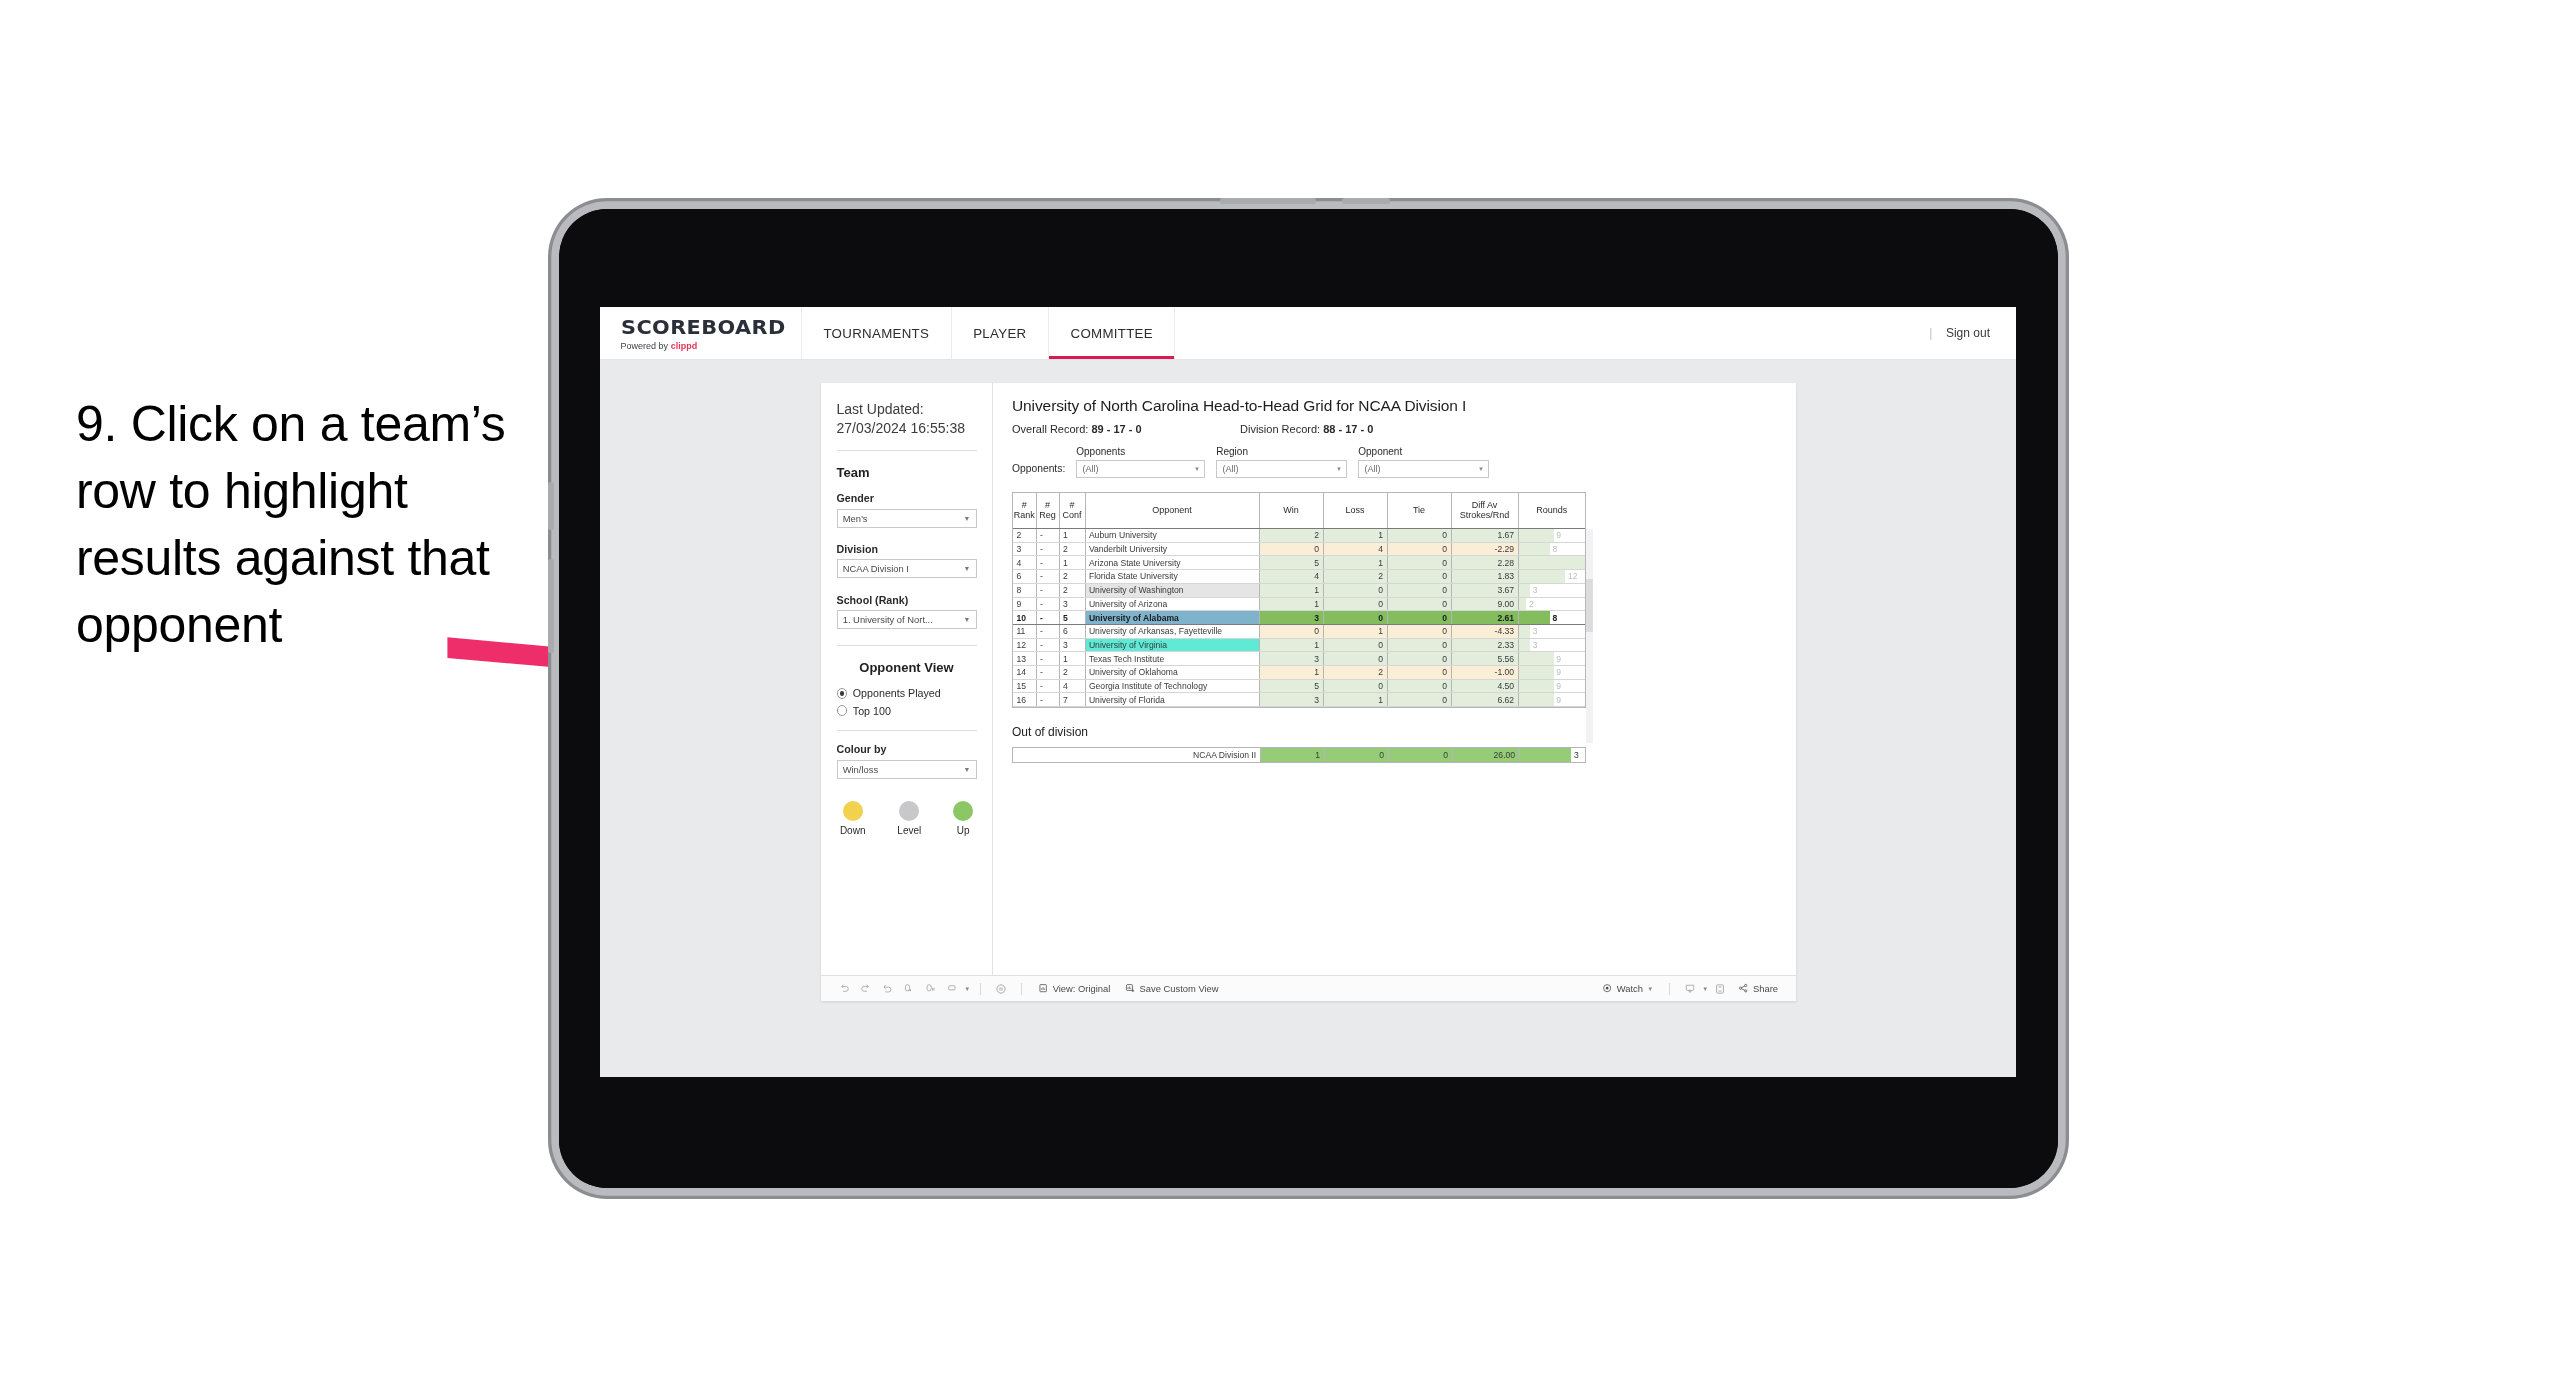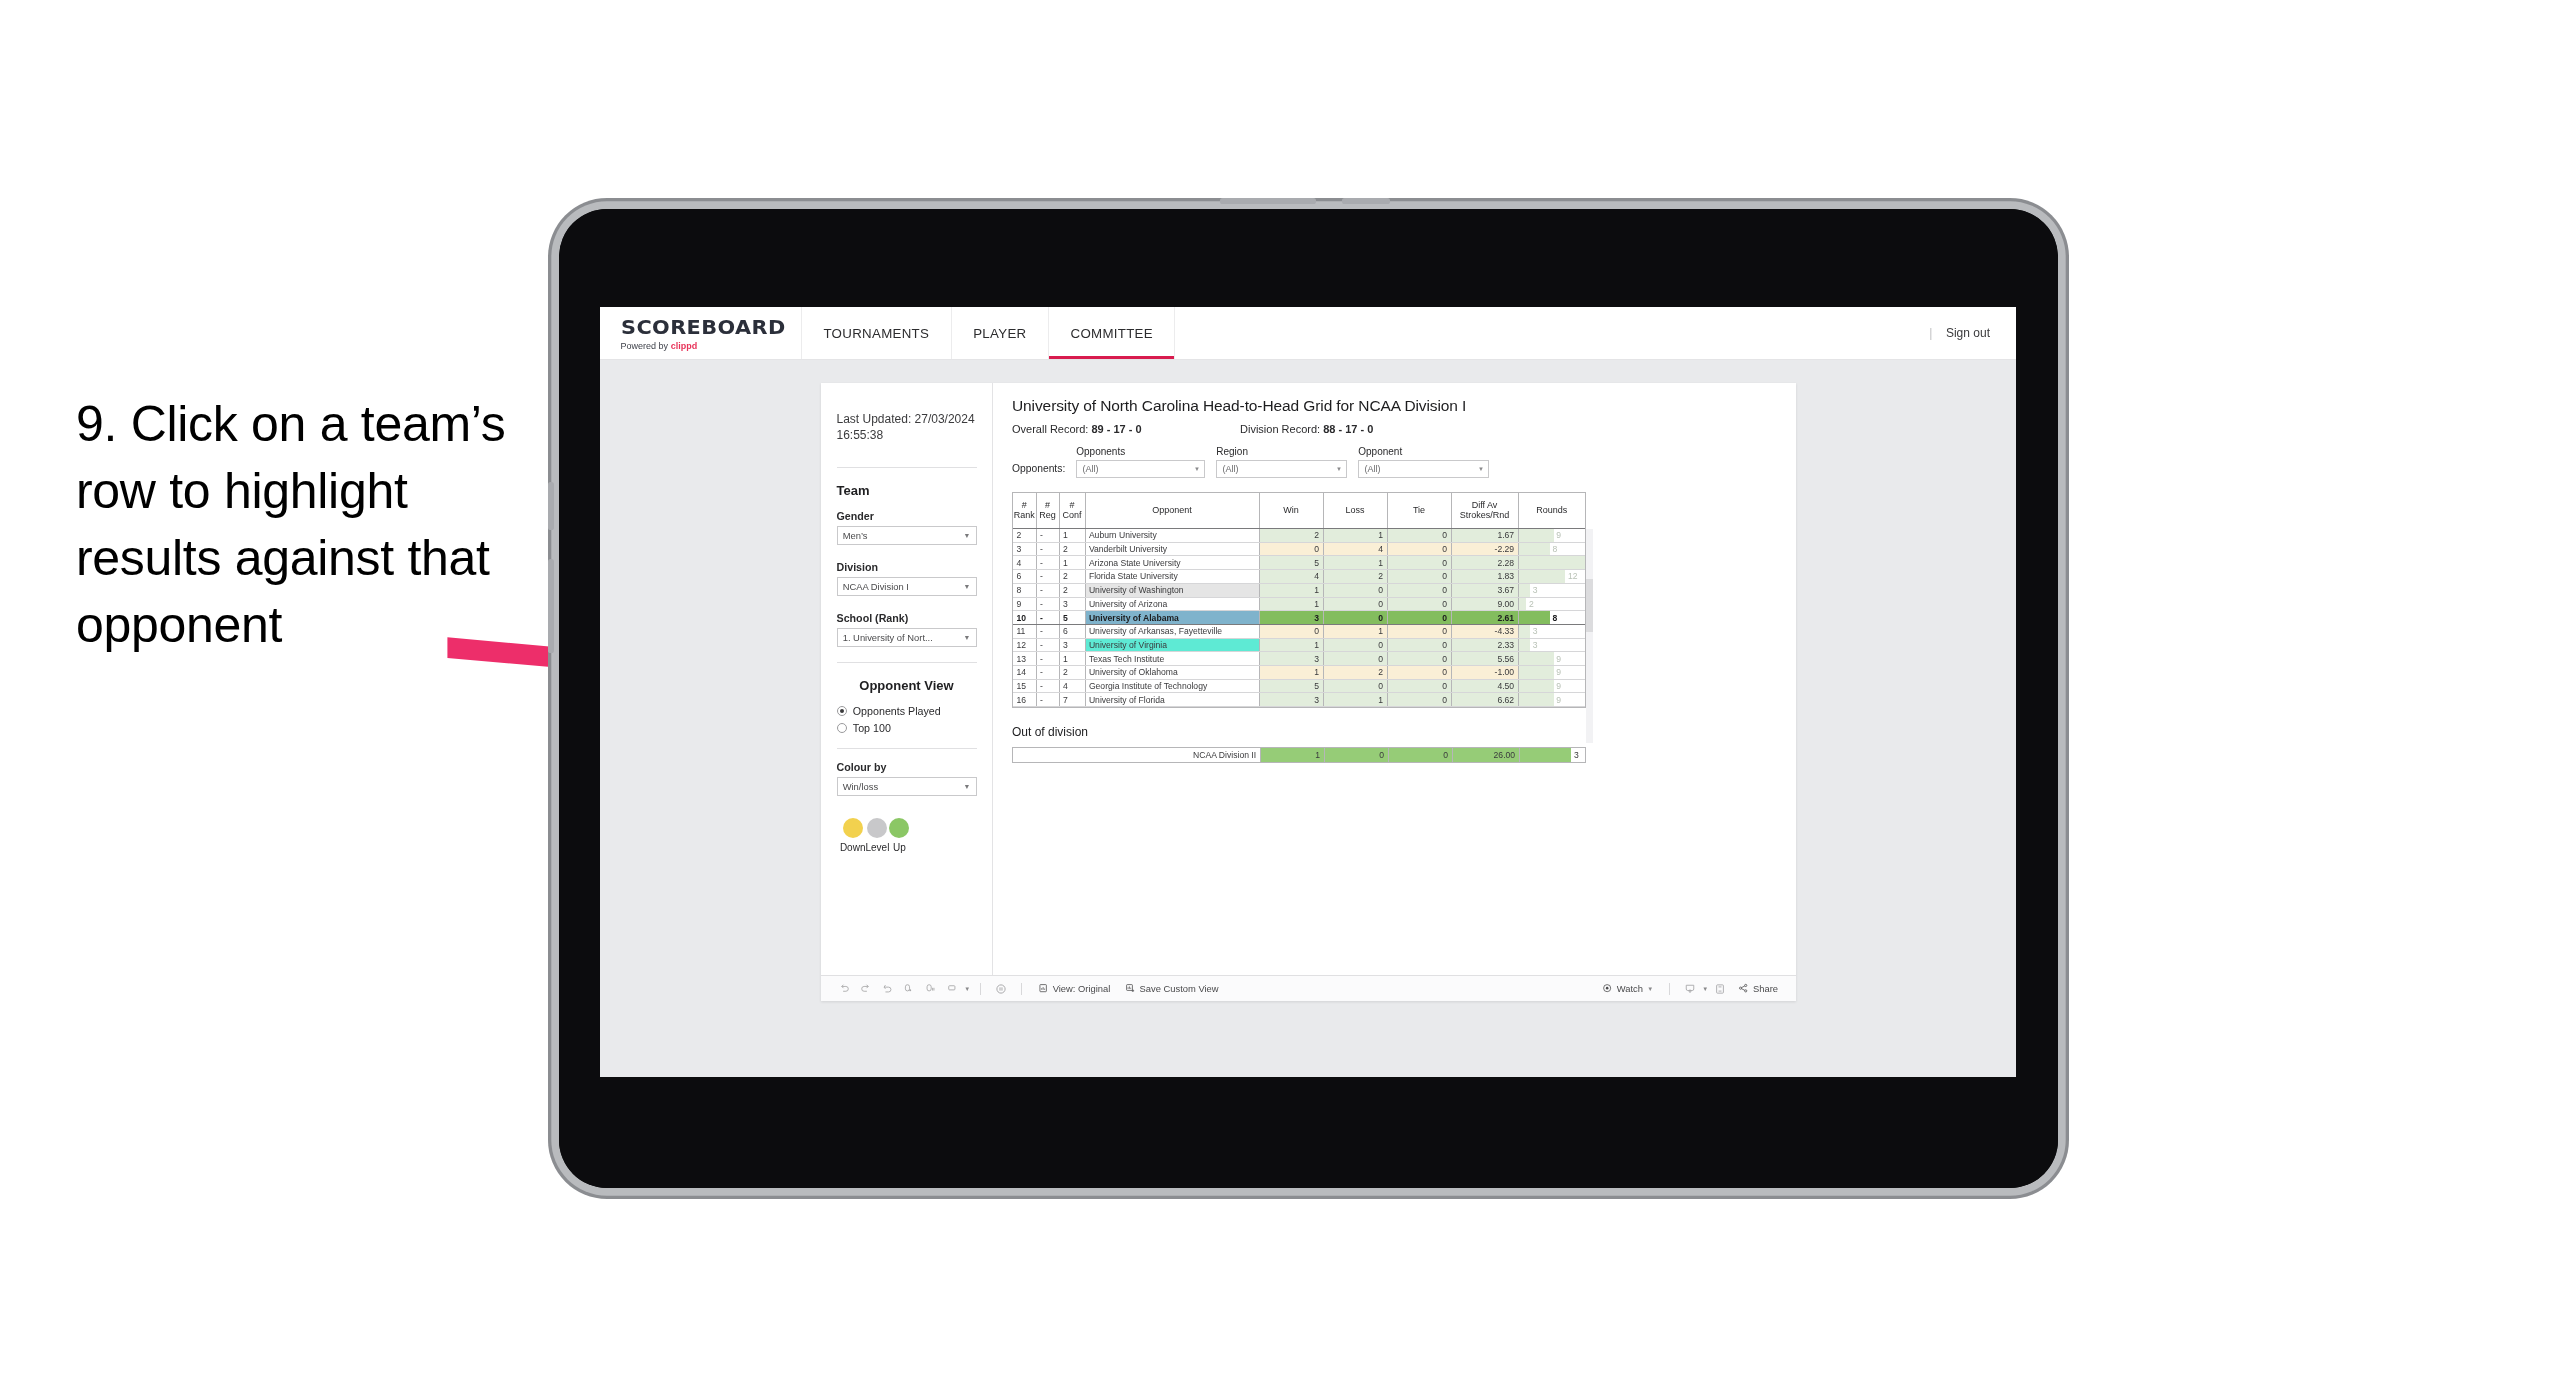--- a/index.html
+++ b/index.html
@@ -158,24 +158,23 @@
 
   
   #panel {
     width: 172px;
     padding: 17px 15.5px 0 15.5px;
     border-right: 0.9px solid #e3e3e5;
     font-size: 10.3px;
     color: #2f2f31;
   }
   #last-updated {
-    font-size: 12px; color: #3b3b3d; line-height: 1.35;
-    padding-bottom: 24px;
+    font-size: 14px; color: #3b3b3d; line-height: 1.35;
+    padding-bottom: 12px;
     border-bottom: 0.9px solid #e0e0e2;
-    margin-top: 11px;
   }
   .panel-group-title {
     font-size: 13px; font-weight: 700; color: #1f1f21;
     margin: 14.6px 0 12px 0;
   }
   .field-label {
     font-size: 10.7px; font-weight: 700; color: #2a2a2c;
     margin-bottom: 4.3px;
   }
   .select-box {
@@ -208,21 +207,21 @@
     width: 10.3px; height: 10.3px; border-radius: 50%;
     border: 0.9px solid #9a9a9c; background: #fff;
     position: relative; flex: none;
   }
   .radio.checked::after {
     content: ""; position: absolute;
     left: 2.1px; top: 2.1px; width: 4.3px; height: 4.3px;
     border-radius: 50%; background: #3a3a3c;
   }
   #legend {
-    display: flex; 
+    display: flex; justify-content: space-between;
     margin-top: 22px;
     padding: 0 3.4px;
   }
   .legend-item { text-align: center; }
   .legend-dot {
     width: 20px; height: 20px; border-radius: 50%;
     margin: 0 auto 4.3px auto;
   }
   .legend-label { font-size: 10px; color: #2a2a2c; }
 

